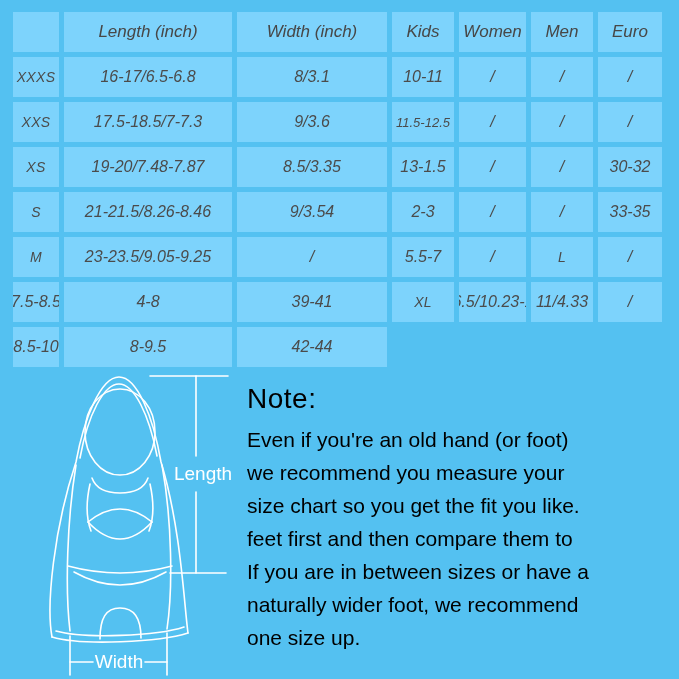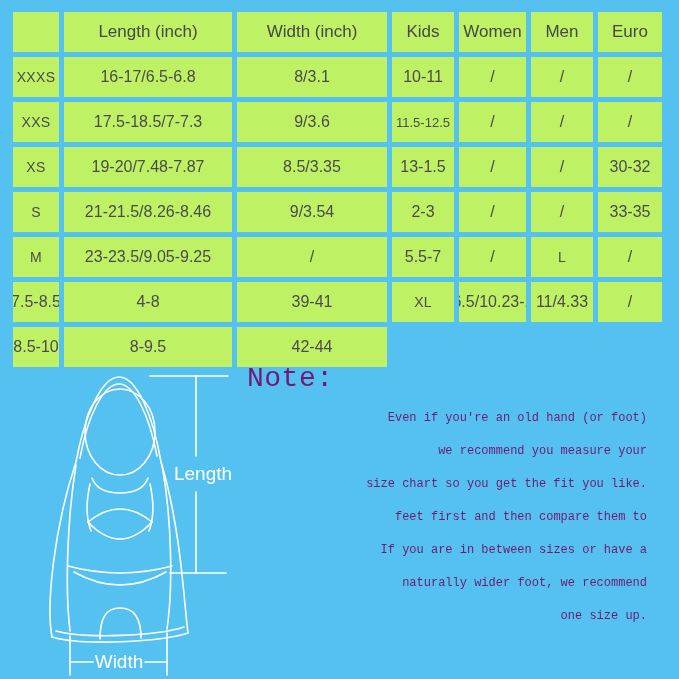--- a/index.html
+++ b/index.html
@@ -10,45 +10,45 @@
   }
   
   .size-table{
     position:absolute;left:13px;top:12px;
     display:grid;
     grid-template-columns:46px 168px 150px 62px 67px 62px 64px;
     grid-auto-rows:40px;
     gap:5px 5px;
   }
   .cell{
-    background:#bef264;
+    background:#7dd3fc;
     display:flex;align-items:center;justify-content:center;
-    color:#4b4b4b;font-size:16px;white-space:nowrap;overflow:hidden;
+    color:#4b4b4b;font-size:16px;white-space:nowrap;overflow:hidden;font-style:italic;
   }
   .cell.header{font-size:17px;color:#474747;}
   .cell.rowlabel{font-size:14px;letter-spacing:.3px;}
   .cell.tight{font-size:13px;}
   
   .fin-svg{position:absolute;left:0;top:370px;}
   .fin-svg path,.fin-svg ellipse,.fin-svg line{
     fill:none;stroke:#ffffff;stroke-width:1.6;stroke-linecap:round;
   }
   .fin-svg text{
     fill:#ffffff;stroke:none;font-size:19px;
     font-family:"Liberation Sans","DejaVu Sans",sans-serif;
   }
   
   .note{
-    position:absolute;left:247px;top:363px;width:400px;color:#701a75;font-family:Liberation Mono, monospace;
+    position:absolute;left:247px;top:383px;width:400px;color:#000000;
   }
   .note-heading{
     font-size:28px;font-weight:400;margin:0 0 8px 0;letter-spacing:.5px;
   }
   .note-line{
-    font-size:12px;line-height:33px;white-space:nowrap;text-align:right;
+    font-size:21px;line-height:33px;white-space:nowrap;
   }
 </style>
 </head>
 <body>
 
 <div class="size-table">
 
   <div class="cell header"></div>
   <div class="cell header">Length (inch)</div>
   <div class="cell header">Width (inch)</div>

